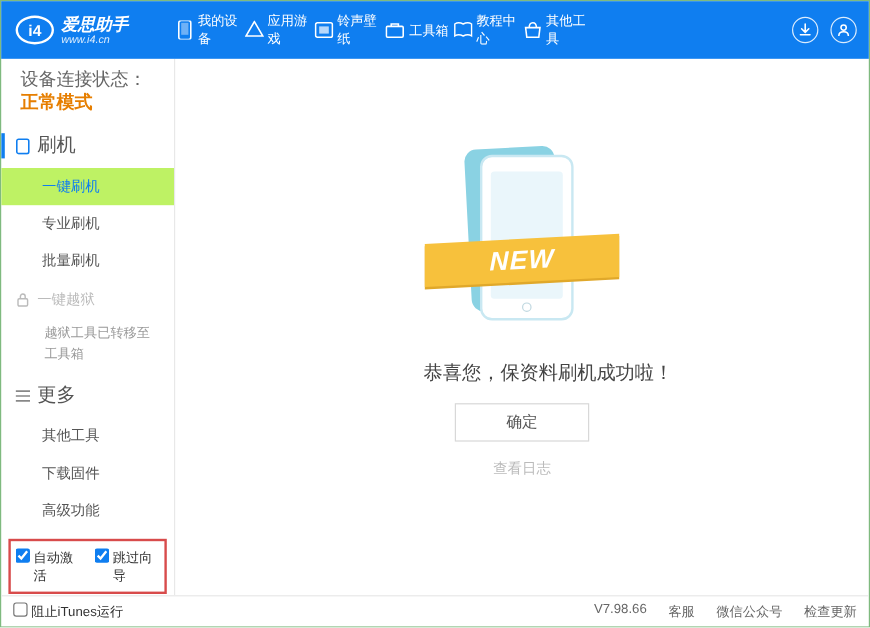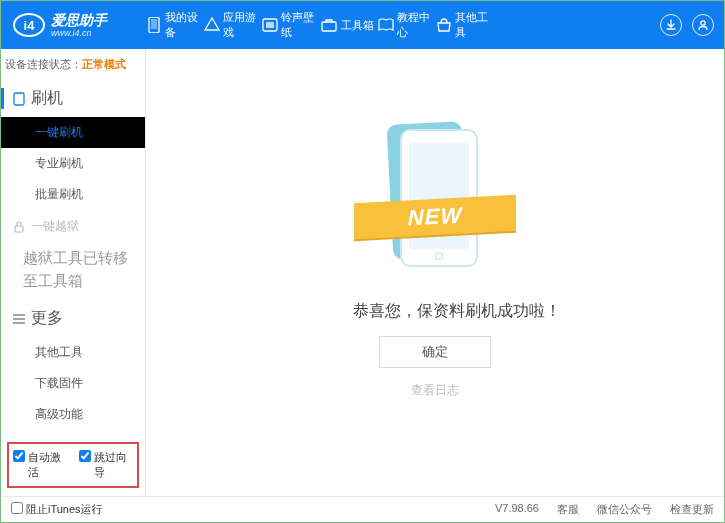--- a/index.html
+++ b/index.html
@@ -14,29 +14,29 @@
 .nav { display: flex; height: 100%; flex: 1; }
 .nav-item { width: 58px; display: flex; flex-direction: row; align-items: center; font-size: 11px; cursor: pointer; gap: 3px; }
 .nav-item.active { background: #1e76d2; }
 .nav-icon { width: 18px; height: 16px; display: flex; align-items: center; justify-content: center; }
 .header-right { display: flex; align-items: center; padding-right: 10px; gap: 10px; }
 .circle-btn { width: 22px; height: 22px; border: 1.5px solid rgba(255,255,255,.85); border-radius: 50%; display: flex; align-items: center; justify-content: center; cursor: pointer; }
 .win-controls { position: absolute; top: 2px; right: 6px; display: flex; gap: 8px; font-size: 11px; color: #fff; opacity: .9; }
 .win-controls span { cursor: pointer; }
 .body { flex: 1; display: flex; overflow: hidden; }
 .sidebar { width: 145px; border-right: 1px solid #e8e8e8; display: flex; flex-direction: column; font-size: 12px; color: #444; }
-.conn-status { padding: 8px 4px; font-size: 11px; color: #666; }
+.conn-status { padding: 8px 16px; font-size: 15px; color: #666; }
 .conn-status .mode { color: #e67e00; font-weight: bold; }
 .side-section-title { display: flex; align-items: center; padding: 8px 12px; color: #555; gap: 6px; font-size: 16px; }
 .accent { position: relative; }
 .accent::before { content: ""; position: absolute; left: 0; top: 8px; bottom: 8px; width: 3px; background: #0f7ef0; }
 .side-item { padding: 7px 10px 7px 34px; cursor: pointer; color: #555; }
-.side-item.active { background: #000000; color: #0f7ef0; }
+.side-item.active { background: #bef264; color: #0f7ef0; }
 .side-group-disabled { color: #bbb; display: flex; align-items: center; padding: 8px 12px; gap: 6px; }
-.side-note { color: #999; font-size: 15px; padding: 4px 10px 8px 22px; line-height: 1.5; }
+.side-note { color: #999; font-size: 11px; padding: 4px 10px 8px 36px; line-height: 1.5; }
 .checkboxes { border: 2px solid #d84b4b; margin: 8px 6px; padding: 6px 4px; display: flex; gap: 12px; font-size: 11px; }
 .cb { display: flex; align-items: flex-start; gap: 3px; color: #333; }
 .cb input { accent-color: #0f7ef0; width: 12px; height: 12px; }
 .content { flex: 1; display: flex; flex-direction: column; align-items: center; justify-content: center; position: relative; }
 .illus { width: 150px; height: 160px; position: relative; margin-top: -30px; }
 .phone-back { position: absolute; width: 75px; height: 135px; background: #8ad2e3; border-radius: 10px; left: 30px; top: 6px; transform: rotate(-3deg); }
 .phone-front { position: absolute; width: 78px; height: 138px; background: #fff; border: 2px solid #c9e8f2; border-radius: 10px; left: 40px; top: 12px; }
 .phone-screen { position: absolute; left: 7px; right: 7px; top: 12px; bottom: 16px; background: #eaf6fb; border-radius: 3px; }
 .home-btn { position: absolute; bottom: 5px; left: 50%; width: 8px; height: 8px; border: 1.5px solid #c0d8e0; border-radius: 50%; transform: translateX(-50%); }
 .ribbon { position: absolute; left: -6px; right: -6px; top: 82px; height: 36px; background: #f7c13c; transform: skewY(-3deg); display: flex; align-items: center; justify-content: center; font-weight: 900; font-size: 22px; color: #fff; font-style: italic; letter-spacing: 1px; box-shadow: 0 2px 0 #e0a82a; }

